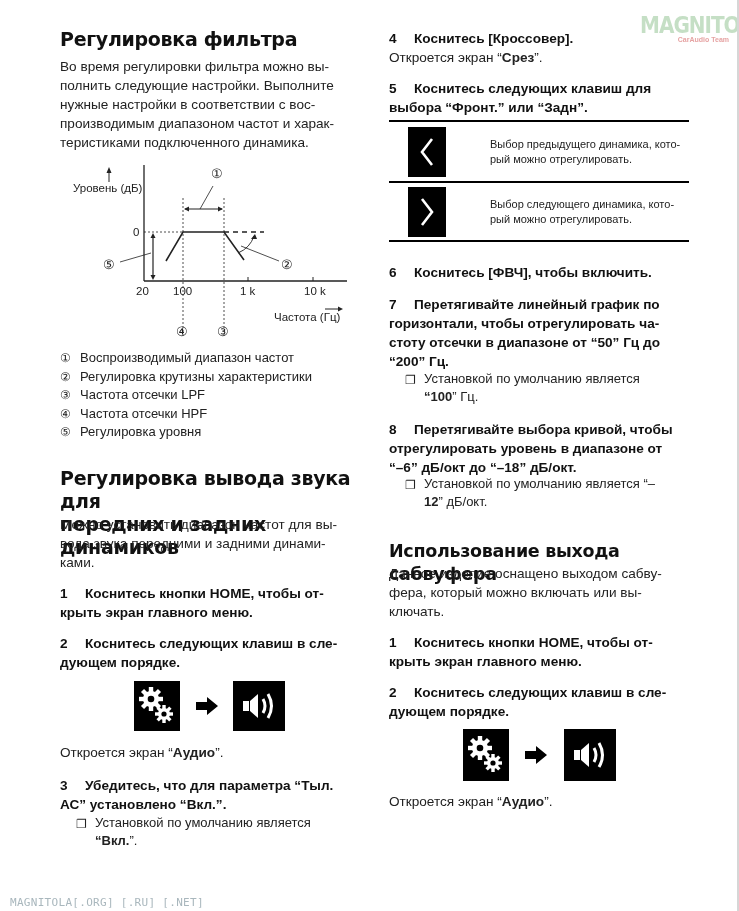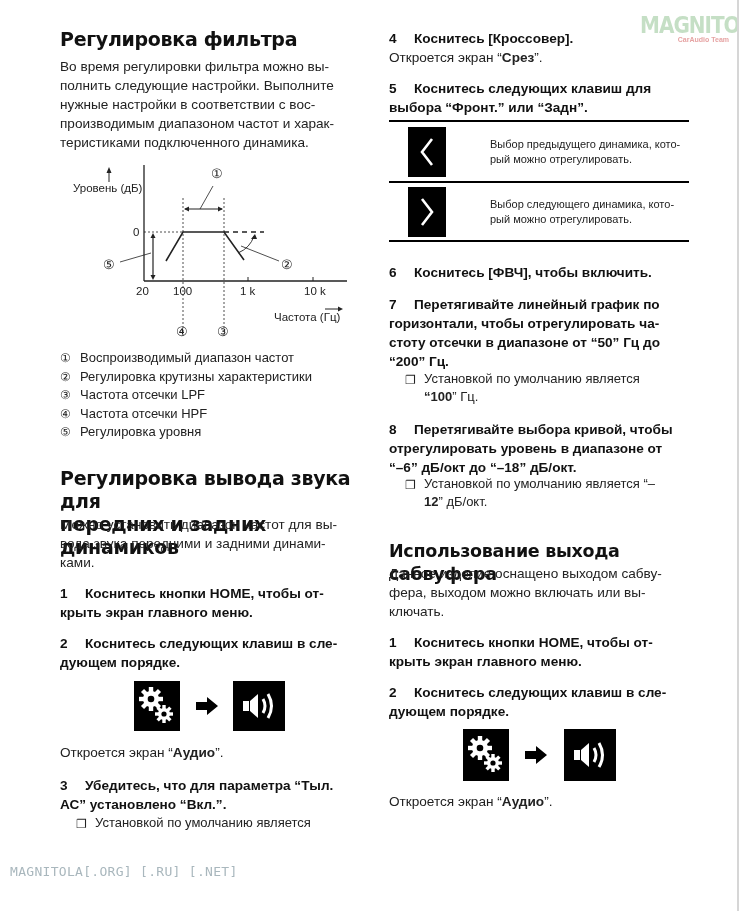--- a/index.html
+++ b/index.html
@@ -21,21 +21,21 @@
 
   .icon-box { background: #000; display: flex; align-items: center; justify-content: center; }
 
   .keys-table { position: absolute; left: 389px; top: 120px; width: 300px; }
   .keys-row { display: flex; align-items: center; height: 61px; border-top: 2.5px solid #000; }
   .keys-row:last-child { border-bottom: 2.5px solid #000; }
   .keys-row .icon-box { width: 38px; height: 50px; margin-left: 19px; }
   .keys-row .desc { margin-left: 44px; font-size: 11px; line-height: 15px; color: #222; }
 
   .watermark-logo { position: absolute; left: 640px; top: 14px; width: 95px; height: 36px; }
-  .footer-wm { position: absolute; left: 10px; top: 864px; font-family: "DejaVu Sans Mono", monospace; font-size: 13px; color: #a9b7bd; letter-spacing: 0.3px; }
+  .footer-wm { position: absolute; left: 10px; top: 896px; font-family: "DejaVu Sans Mono", monospace; font-size: 11px; color: #a9b7bd; letter-spacing: 0.3px; }
   .right-edge { position: absolute; right: 0; top: 0; width: 2px; height: 911px; background: #d6d6d6; }
 </style>
 </head>
 <body>
 
 <div class="abs h1" style="left:60px; top:28px;">Регулировка фильтра</div>
 <div class="abs p" style="left:60px; top:57px; width:305px;">
   <div>Во время регулировки фильтра можно вы-</div>
   <div>полнить следующие настройки. Выполните</div>
   <div>нужные настройки в соответствии с вос-</div>
@@ -175,20 +175,21 @@
   <span>Откроется экран “</span><b>Аудио</b><span>”.</span>
 </div>
 
 <div class="abs step" style="left:60px; top:776px; width:310px;">
   <div><span class="num">3</span><span>Убедитесь, что для параметра “Тыл.</span></div>
   <div>АС” установлено “Вкл.”.</div>
 </div>
 <div class="abs note" style="left:60px; top:814px; width:310px;">
   <span class="box">❐</span>
   <div>Установкой по умолчанию является</div>
+  <div><b>“Вкл.</b><span>”.</span></div>
 </div>
 
 <div class="abs step" style="left:389px; top:29px; width:300px;">
   <span class="num">4</span><span>Коснитесь [Кроссовер].</span>
 </div>
 <div class="abs p" style="left:389px; top:48px;">
   <span>Откроется экран “</span><b>Срез</b><span>”.</span>
 </div>
 
 <div class="abs step" style="left:389px; top:79px; width:310px;">
@@ -244,21 +245,21 @@
 </div>
 <div class="abs note" style="left:389px; top:475px; width:310px;">
   <span class="box">❐</span>
   <div>Установкой по умолчанию является “–</div>
   <div><b>12</b><span>” дБ/окт.</span></div>
 </div>
 
 <div class="abs h1" style="left:389px; top:540px; width:320px; font-size:17.5px;">Использование выхода сабвуфера</div>
 <div class="abs p" style="left:389px; top:564px; width:310px;">
   <div>Данное изделие оснащено выходом сабву-</div>
-  <div>фера, выходом можно включать или вы-</div>
+  <div>фера, который можно включать или вы-</div>
   <div>ключать.</div>
 </div>
 <div class="abs step" style="left:389px; top:633px; width:310px;">
   <div><span class="num">1</span><span>Коснитесь кнопки HOME, чтобы от-</span></div>
   <div>крыть экран главного меню.</div>
 </div>
 <div class="abs step" style="left:389px; top:683px; width:310px;">
   <div><span class="num">2</span><span>Коснитесь следующих клавиш в сле-</span></div>
   <div>дующем порядке.</div>
 </div>

